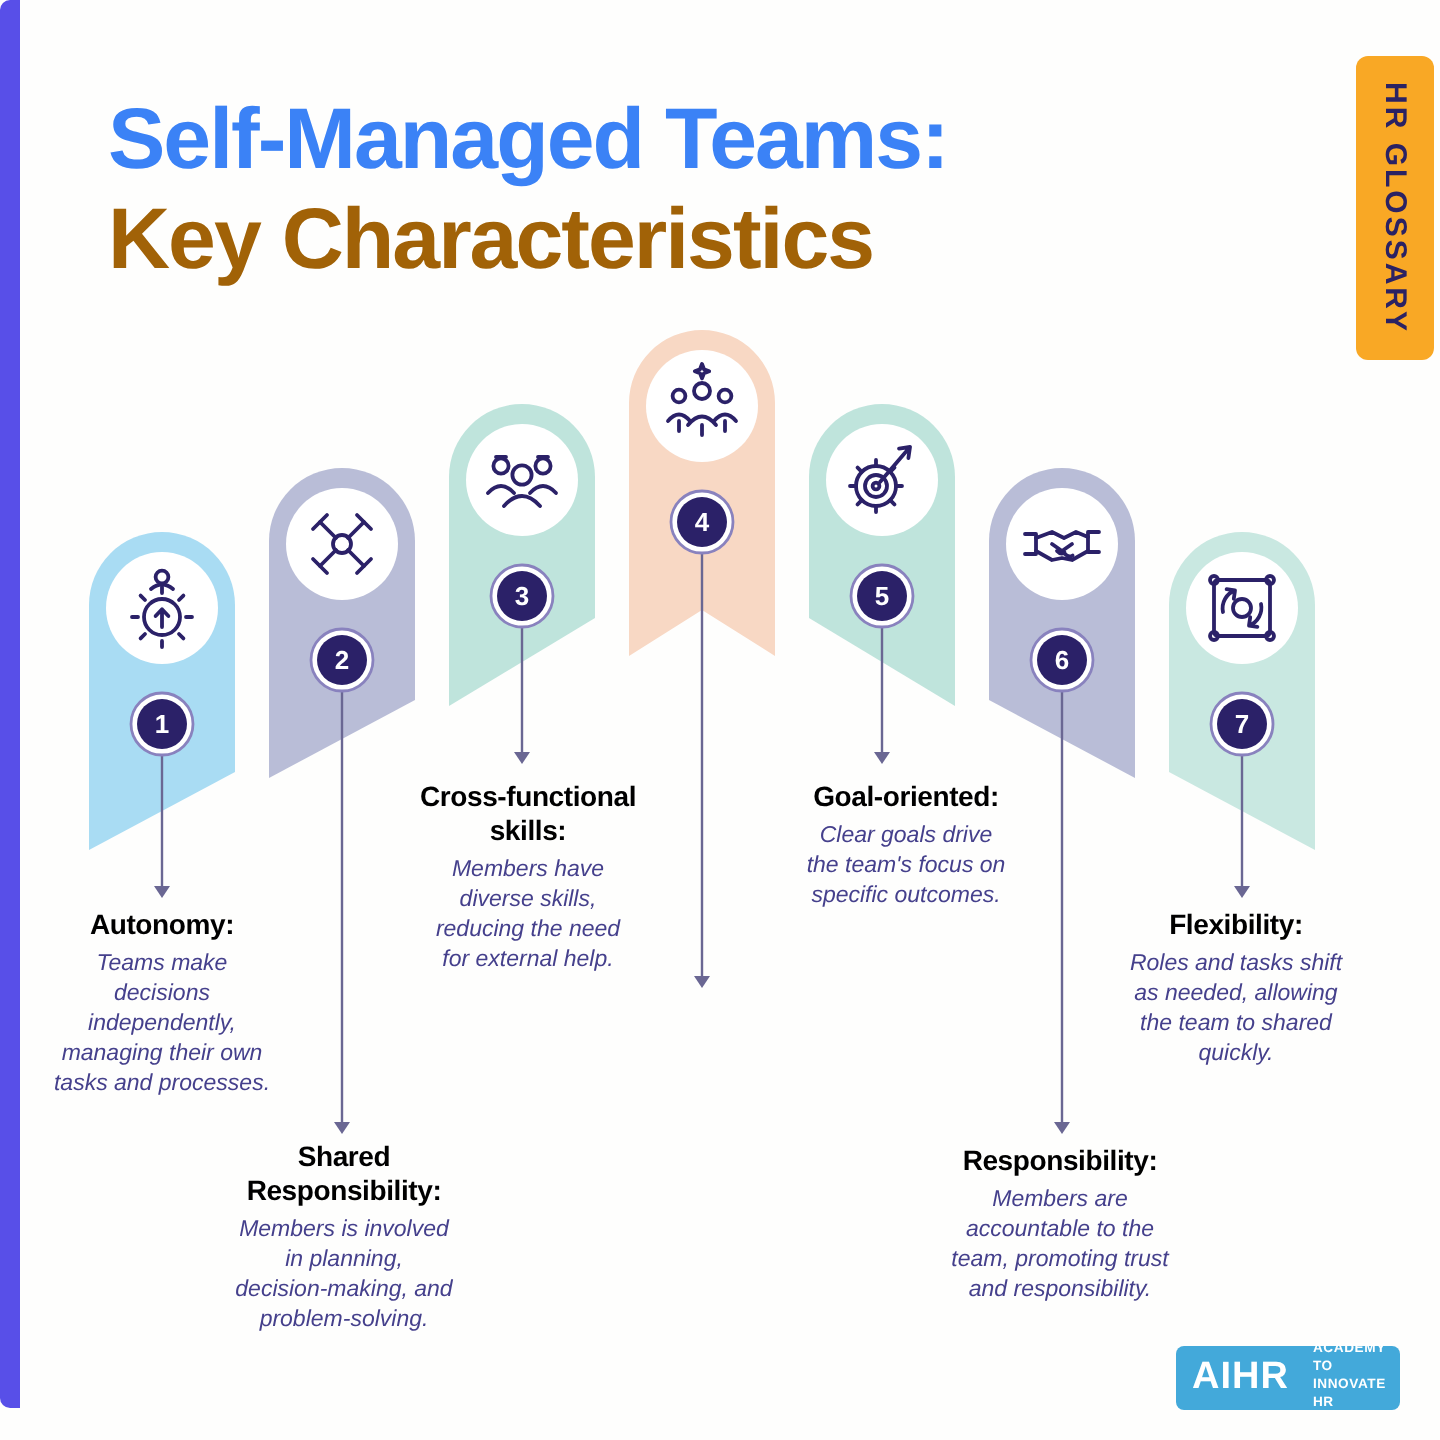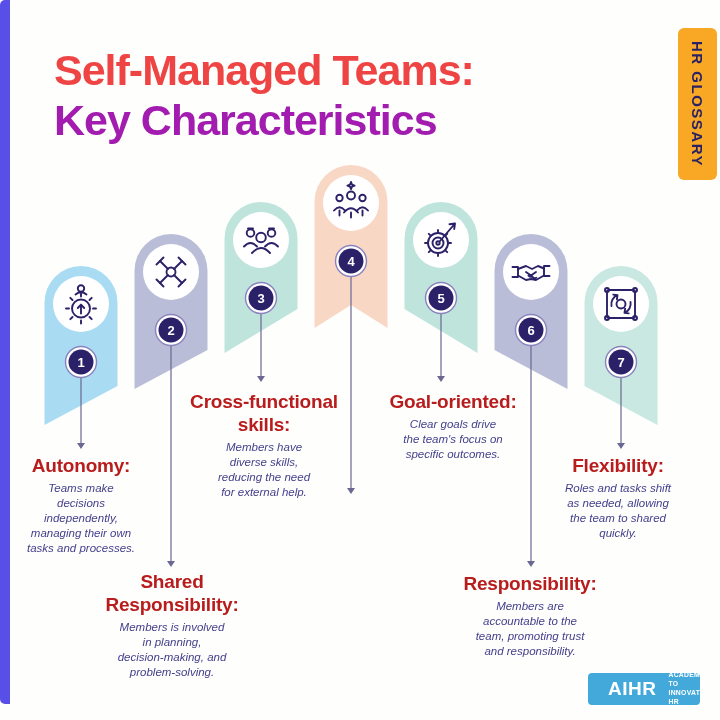--- a/index.html
+++ b/index.html
@@ -6,45 +6,45 @@
   #canvas{
     position:relative;width:720px;height:720px;overflow:hidden;
     background:#FEFEFD;font-family:"Liberation Sans",sans-serif;
   }
   
   .accent-bar{position:absolute;left:0;top:0;width:10px;height:704px;
     background:#584FE8;border-radius:5px 0 0 5px;}
   
   .title{position:absolute;left:54px;top:46px;font-weight:bold;
     font-size:43px;line-height:1.16;letter-spacing:-1px;}
-  .title .l1{color:#ef4444;display:block;}
-  .title .l2{color:#a21caf;display:block;}
+  .title .l1{color:#3b82f6;display:block;}
+  .title .l2{color:#a16207;display:block;}
   
   .tab{position:absolute;left:678px;top:28px;width:39px;height:152px;
     background:#F9A825;border-radius:6px;display:flex;align-items:center;
     justify-content:center;writing-mode:vertical-rl;font-size:15px;
     font-weight:bold;color:#2B2263;letter-spacing:1.5px;}
   
   svg.art{position:absolute;left:0;top:0;}
   .icon{stroke:#2B2168;stroke-width:1.9;fill:none;
     stroke-linecap:round;stroke-linejoin:round;}
   
   .num{position:absolute;transform:translate(-50%,-50%);color:#fff;
     font-size:13px;font-weight:bold;}
   
   .item-text{position:absolute;width:170px;transform:translateX(-50%);
     text-align:center;}
-  .item-title{font-weight:bold;font-size:19px;color:#b91c1c;
+  .item-title{font-weight:bold;font-size:14px;color:#000000;
     line-height:1.22;white-space:pre-line;letter-spacing:-0.2px;}
   .item-desc{font-style:italic;font-size:11.5px;color:#45408C;
     line-height:1.3;white-space:pre-line;margin-top:4px;}
   
   .logo{position:absolute;left:588px;top:673px;width:112px;height:32px;
     background:#43A9DA;border-radius:4px;display:flex;align-items:center;
-    padding:0 20px;box-sizing:border-box;gap:6px;}
+    padding:0 8px;box-sizing:border-box;gap:6px;}
   .logo .name{color:#fff;font-weight:bold;font-size:19px;letter-spacing:.5px;}
   .logo .sep{width:2px;height:18px;background:#fff;opacity:.9;}
   .logo .tagline{color:#fff;font-weight:bold;font-size:6.8px;
     line-height:1.3;letter-spacing:.3px;white-space:pre-line;}
 </style>
 </head>
 <body>
 
 <div id="canvas">
 

